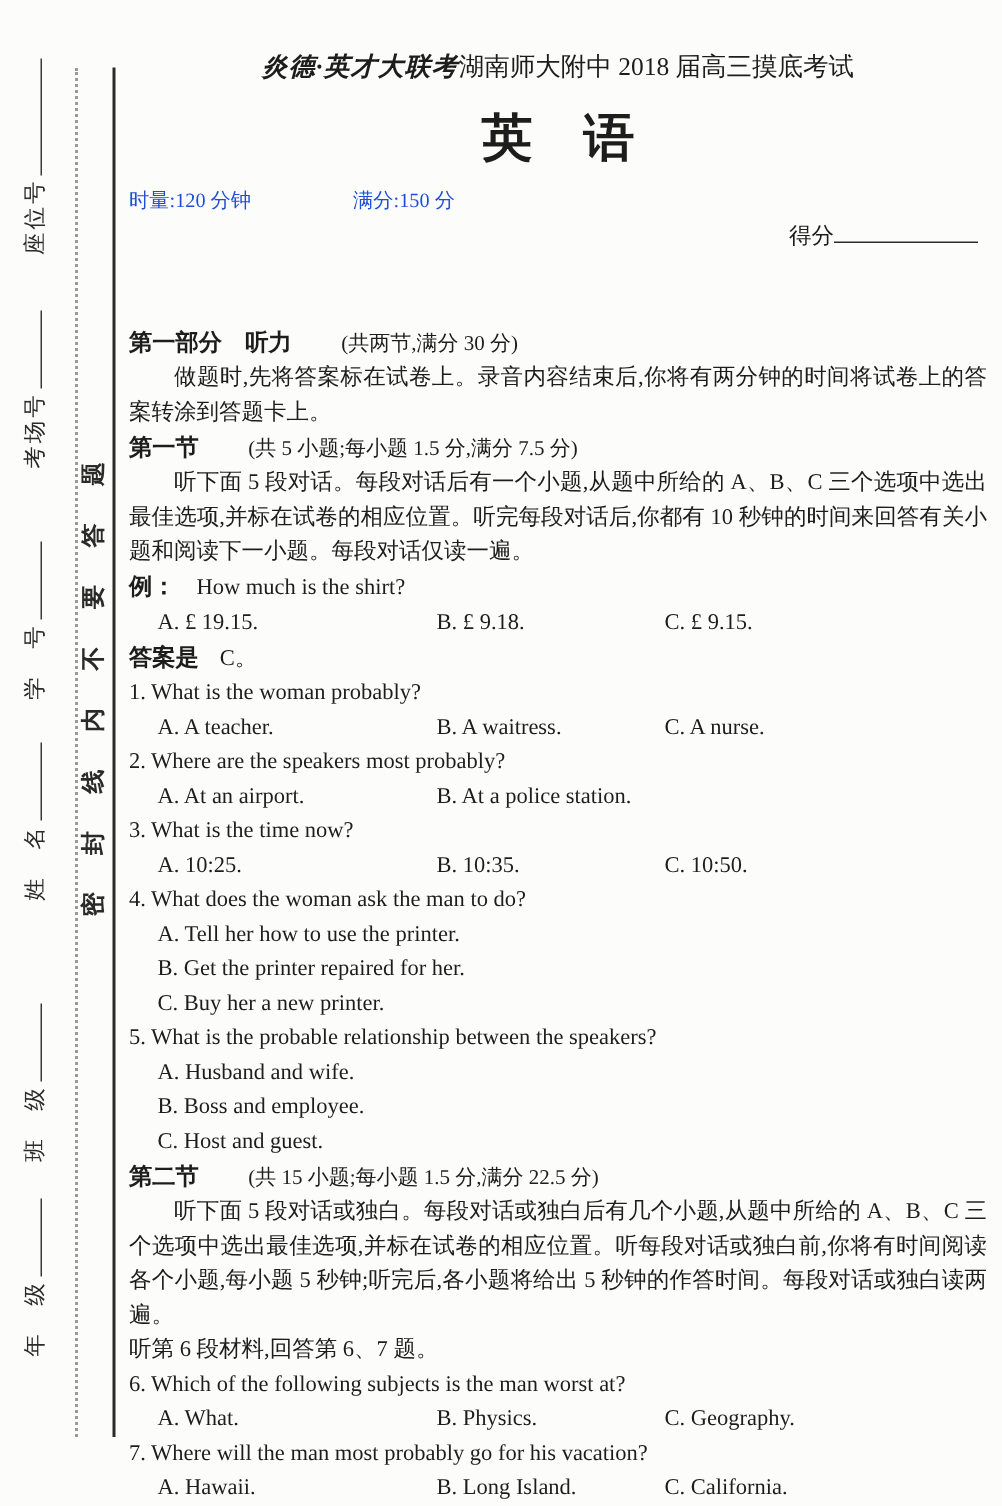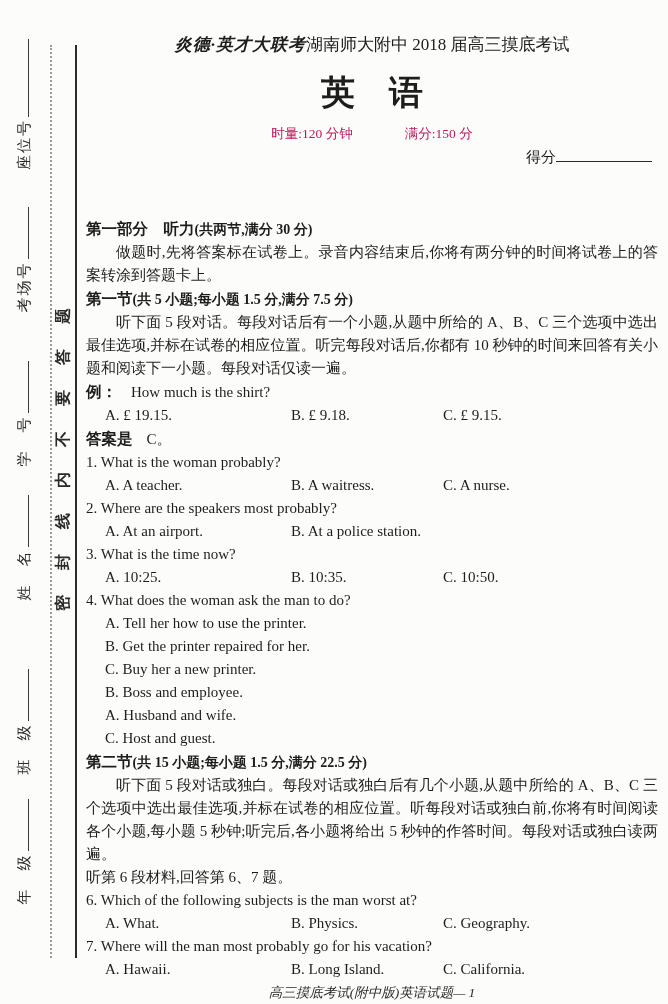--- a/index.html
+++ b/index.html
@@ -50,39 +50,39 @@
   }
   .exam-title .brand{
     font-weight:900;font-style:italic;letter-spacing:1px;
   }
   .subject{
     margin:6px 0 0;text-align:center;
     font-family:"Liberation Sans","DejaVu Sans",sans-serif;
     font-size:34px;line-height:40px;font-weight:bold;
   }
   .meta{
-    margin-top:12px;display:flex;justify-content:center;gap:52px;
-    font-size:13.5px;line-height:19px;color:#be185d;
+    margin-top:12px;display:flex;gap:68px;
+    font-size:13.5px;line-height:19px;color:#1d4ed8;
   }
   .score-line{
     margin-top:4px;height:22px;text-align:right;padding-right:6px;
     font-size:15px;
   }
   .score-line .score-label{
     font-family:"Liberation Sans","DejaVu Sans",sans-serif;font-weight:normal;
   }
   .score-line .score-blank{
     display:inline-block;width:96px;height:14px;
     border-bottom:1.4px solid #2b2b2b;
   }
   
   .content{margin-top:48px;font-size:15px;line-height:23px;}
   .content p{margin:0;}
   .hzh{font-family:"Liberation Sans","DejaVu Sans",sans-serif;font-weight:bold;font-size:15.5px;}
-  .note{font-weight:bold;font-family:"Liberation Serif","DejaVu Serif",serif;font-size:14px;}
+  .note{font-weight:normal;font-family:"Liberation Serif","DejaVu Serif",serif;font-size:14px;padding-left:33px;}
   .indent{text-indent:2em;text-align:justify;}
   .just{text-align:justify;}
   .q{white-space:nowrap;}
   .opt-row{
     display:grid;grid-template-columns:186px 152px 1fr;
     padding-left:19px;white-space:nowrap;
   }
   .opt-stack{padding-left:19px;white-space:nowrap;}
   .ex-line .exq{margin-left:14px;}
   .ans-line .ansv{margin-left:14px;font-size:15px;}
@@ -157,22 +157,23 @@
         <span>A. 10:25.</span>
         <span>B. 10:35.</span>
         <span>C. 10:50.</span>
       </div>
 
       <p class="q">4. What does the woman ask the man to do?</p>
       <p class="opt-stack">A. Tell her how to use the printer.</p>
       <p class="opt-stack">B. Get the printer repaired for her.</p>
       <p class="opt-stack">C. Buy her a new printer.</p>
 
+      <p class="q">5. What is the probable relationship between the speakers?</p>
+      <p class="opt-stack">A. Husband and wife.</p>
       <p class="opt-stack">B. Boss and employee.</p>
-      <p class="opt-stack">A. Husband and wife.</p>
       <p class="opt-stack">C. Host and guest.</p>
 
       <p><span class="hzh">第二节</span><span class="note">(共 15 小题;每小题 1.5 分,满分 22.5 分)</span></p>
       <p class="indent">听下面 5 段对话或独白。每段对话或独白后有几个小题,从题中所给的 A、B、C 三个选项中选出最佳选项,并标在试卷的相应位置。听每段对话或独白前,你将有时间阅读各个小题,每小题 5 秒钟;听完后,各小题将给出 5 秒钟的作答时间。每段对话或独白读两遍。</p>
       <p class="just">听第 6 段材料,回答第 6、7 题。</p>
 
       <p class="q">6. Which of the following subjects is the man worst at?</p>
       <div class="opt-row">
         <span>A. What.</span>
         <span>B. Physics.</span>

